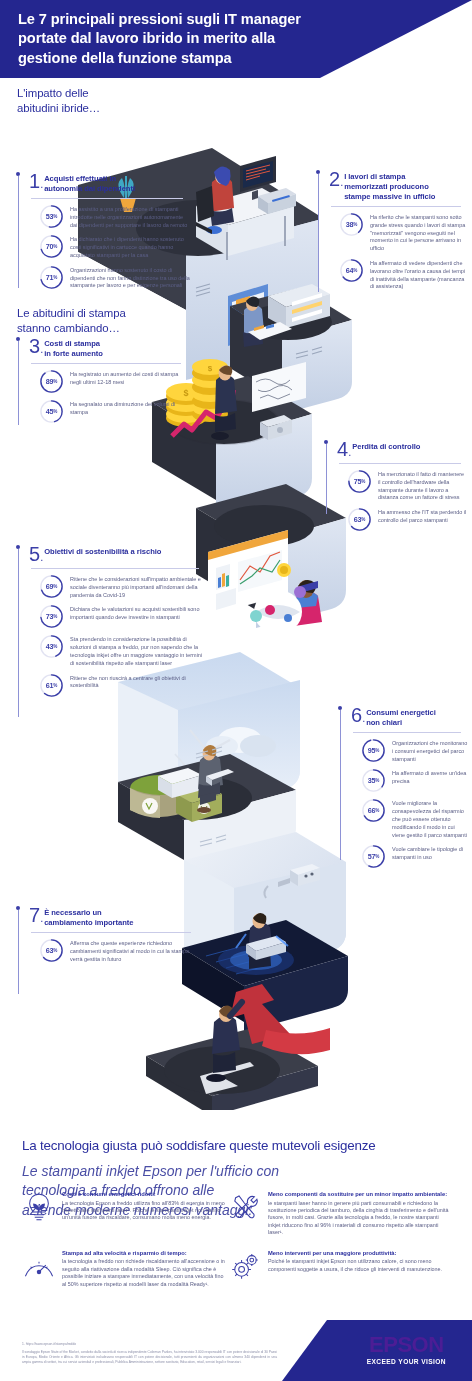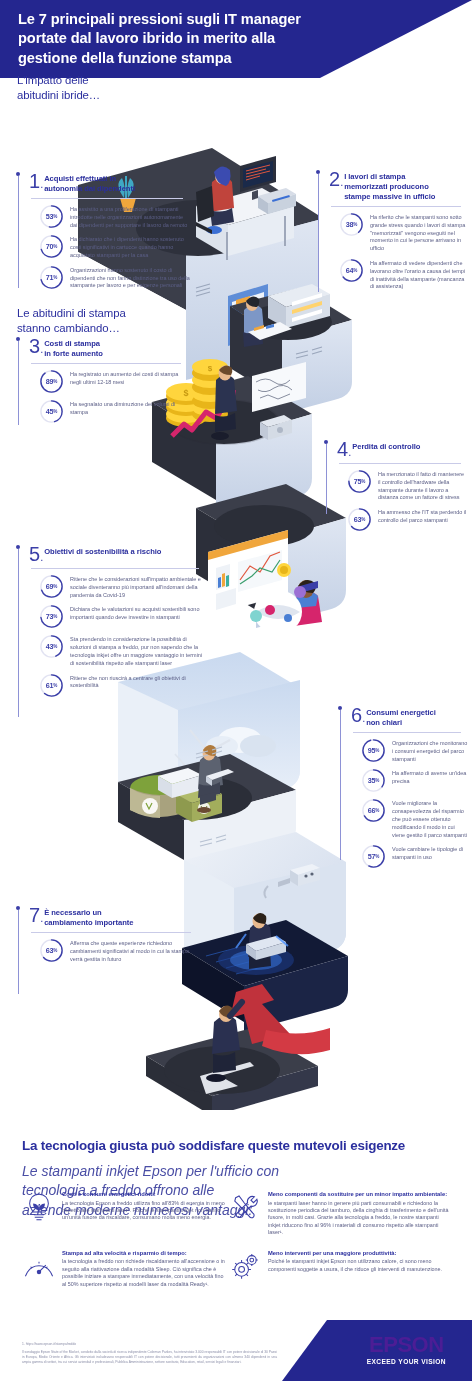--- a/index.html
+++ b/index.html
@@ -21,21 +21,21 @@
     position: absolute; left: 18px; top: 10px; width: 300px;
     color: #ffffff; font-size: 14.6px; font-weight: bold; line-height: 1.32;
     letter-spacing: -0.1px;
   }
 
   
   .sec-head {
     position: absolute; color: #2b2f9e; font-size: 11.4px; font-weight: normal;
     line-height: 1.28; letter-spacing: -0.1px; white-space: pre-line;
   }
-  #head-impatto { left: 17px; top: 73px; width: 130px; }
+  #head-impatto { left: 17px; top: 86px; width: 130px; }
   #head-abitudini { left: 17px; top: 306px; width: 190px; }
 
   
   .illus { position: absolute; left: 0; top: 70px; width: 472px; height: 1040px; overflow: hidden; }
   .illus svg { position: absolute; left: 0; top: 0; }
 
   
   .block { position: absolute; }
   .block .bar {
     position: absolute; left: 0; top: 4px; width: 1px; background: #8e92d6;
@@ -74,21 +74,21 @@
   .ring .pct sup { font-size: 4.6px; vertical-align: super; }
   .stat-text {
     color: #5b5e86; font-size: 5.5px; line-height: 1.42; padding-top: 2px;
     letter-spacing: -0.02px;
   }
 
   
   .bottom { position: absolute; left: 0; top: 1110px; width: 472px; height: 210px; background: #fff; }
   .bottom-title {
     position: absolute; left: 22px; top: 28px; width: 430px;
-    color: #2b2f9e; font-size: 13.4px; font-weight: bold; letter-spacing: -0.2px;
+    color: #2b2f9e; font-size: 13.4px; font-weight: normal; letter-spacing: -0.2px;
   }
   .bottom-sub {
     position: absolute; left: 22px; top: 52px; width: 300px;
     color: #4a4ea5; font-size: 14px; line-height: 1.38; white-space: pre-line; font-style: italic;
   }
   .benefits {
     position: absolute; left: 22px; top: 80px; width: 430px;
     display: grid; grid-template-columns: 206px 224px; column-gap: 0px; row-gap: 12px;
   }
   .benefit { display: flex; align-items: flex-start; }

